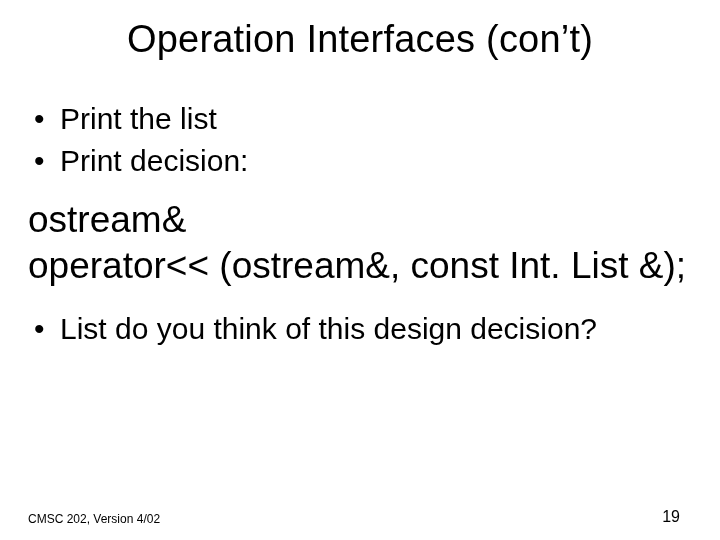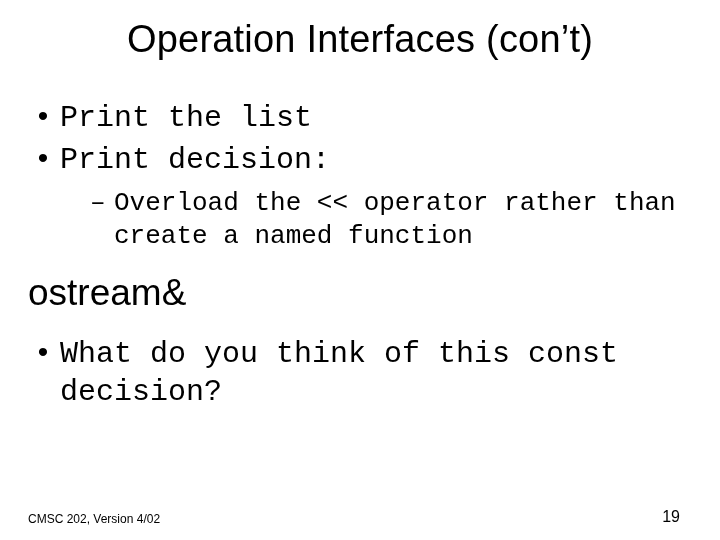--- a/index.html
+++ b/index.html
@@ -31,21 +31,20 @@
   .body {
     position: absolute;
     top: 100px;
     left: 28px;
     width: 664px;
   }
   ul.top {
     list-style: none;
     margin: 0;
     padding: 0;
-    font-family: Liberation Mono, monospace;
   }
   ul.top > li {
     position: relative;
     padding-left: 32px;
     font-size: 30px;
     line-height: 1.25;
     margin-bottom: 4px;
   }
   ul.top > li::before {
     content: "•";
@@ -100,30 +99,30 @@
 <div class="slide">
 
   <div class="title">Operation Interfaces (con’t)</div>
 
   <div class="body">
     <ul class="top">
       <li>Print the list</li>
       <li>
         <span>Print decision:</span>
         <ul class="sub">
-          <li>Overload the &lt;&lt; operator rather than create a named function</li>
         </ul>
       </li>
     </ul>
 
     <div class="code">
       <div>ostream&amp;</div>
+      <div>operator&lt;&lt; (ostream&amp;, const Int. List &amp;);</div>
     </div>
 
     <ul class="top">
-      <li>What do you think of this const decision?</li>
+      <li>List do you think of this design decision?</li>
     </ul>
   </div>
 
   <div class="footer-left">CMSC 202, Version 4/02</div>
   <div class="footer-right">19</div>
 
 </div>
 
 </body></html>

